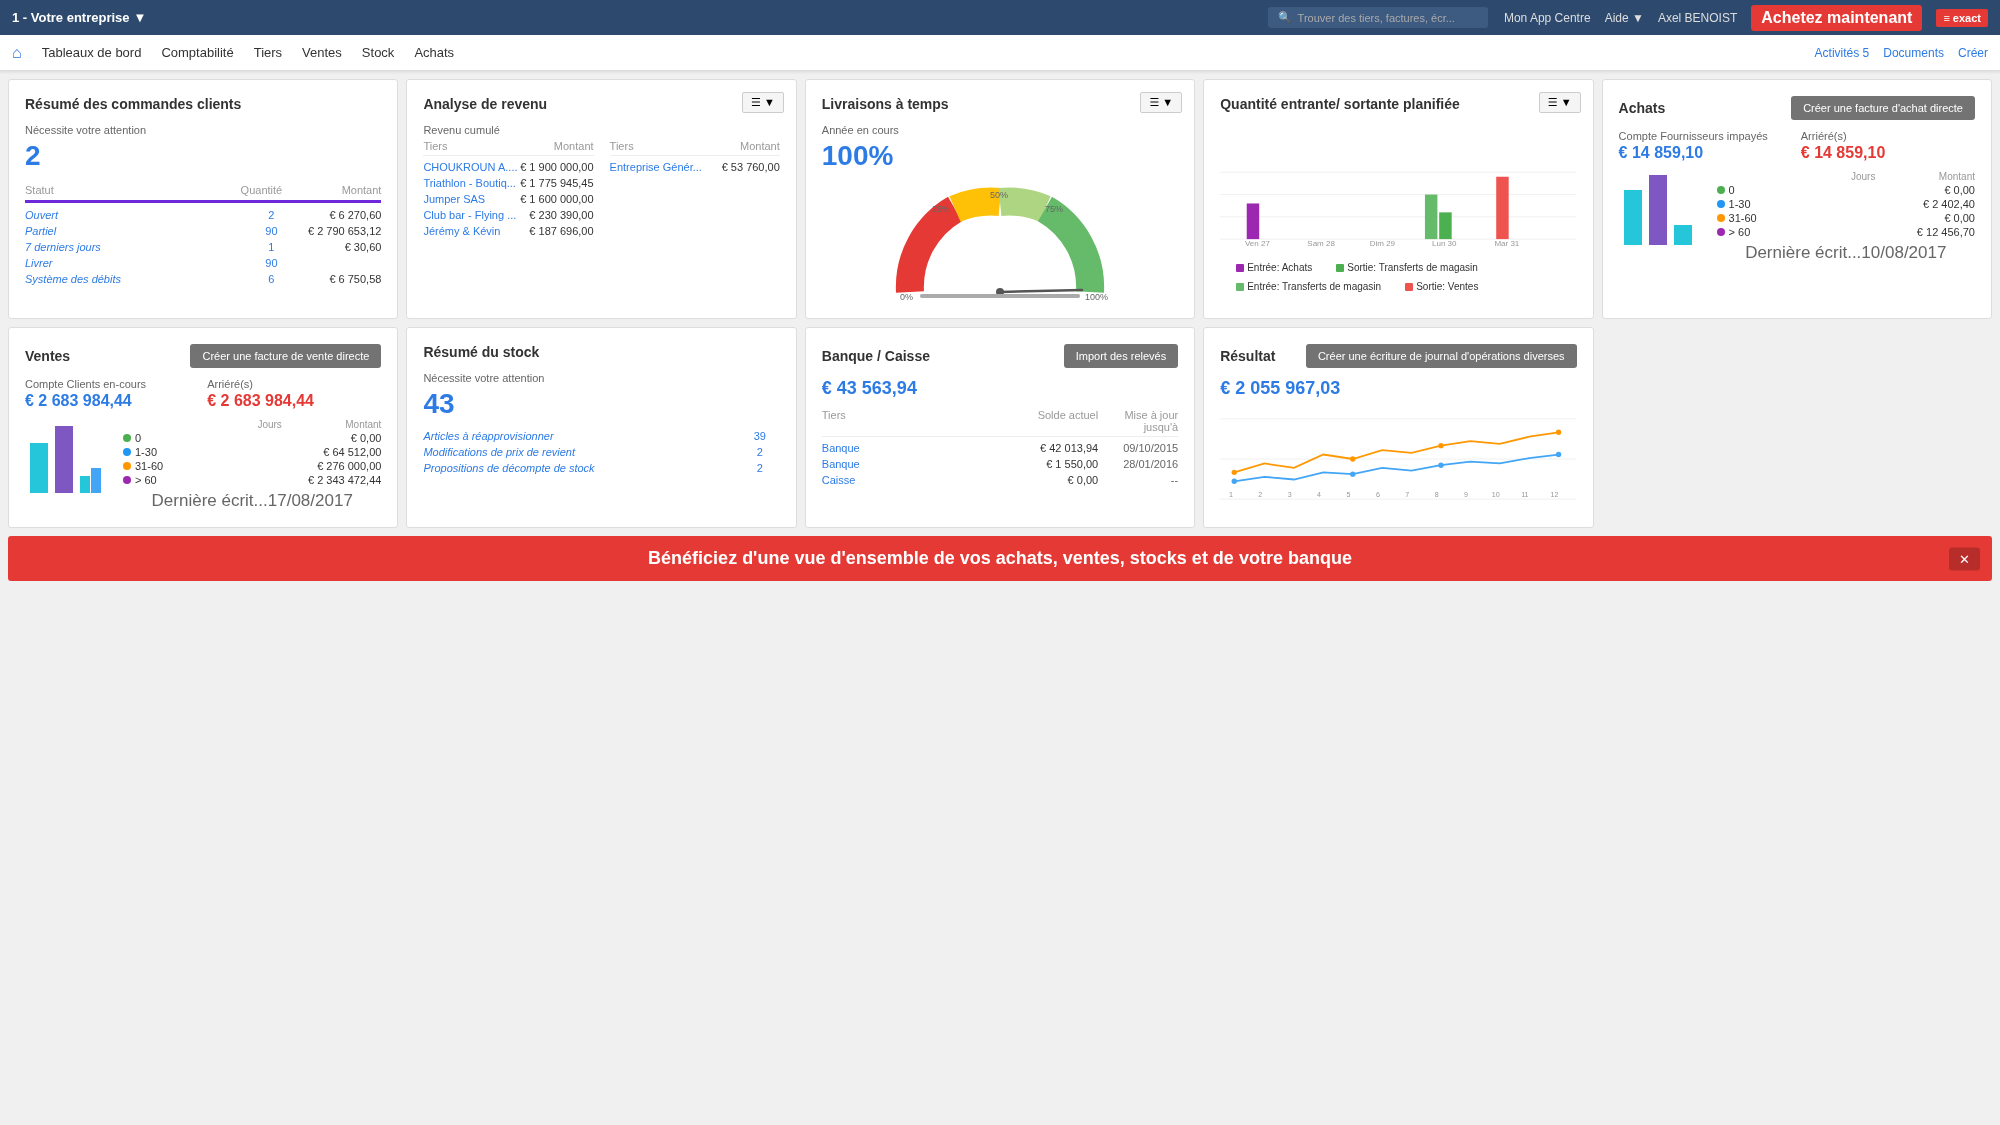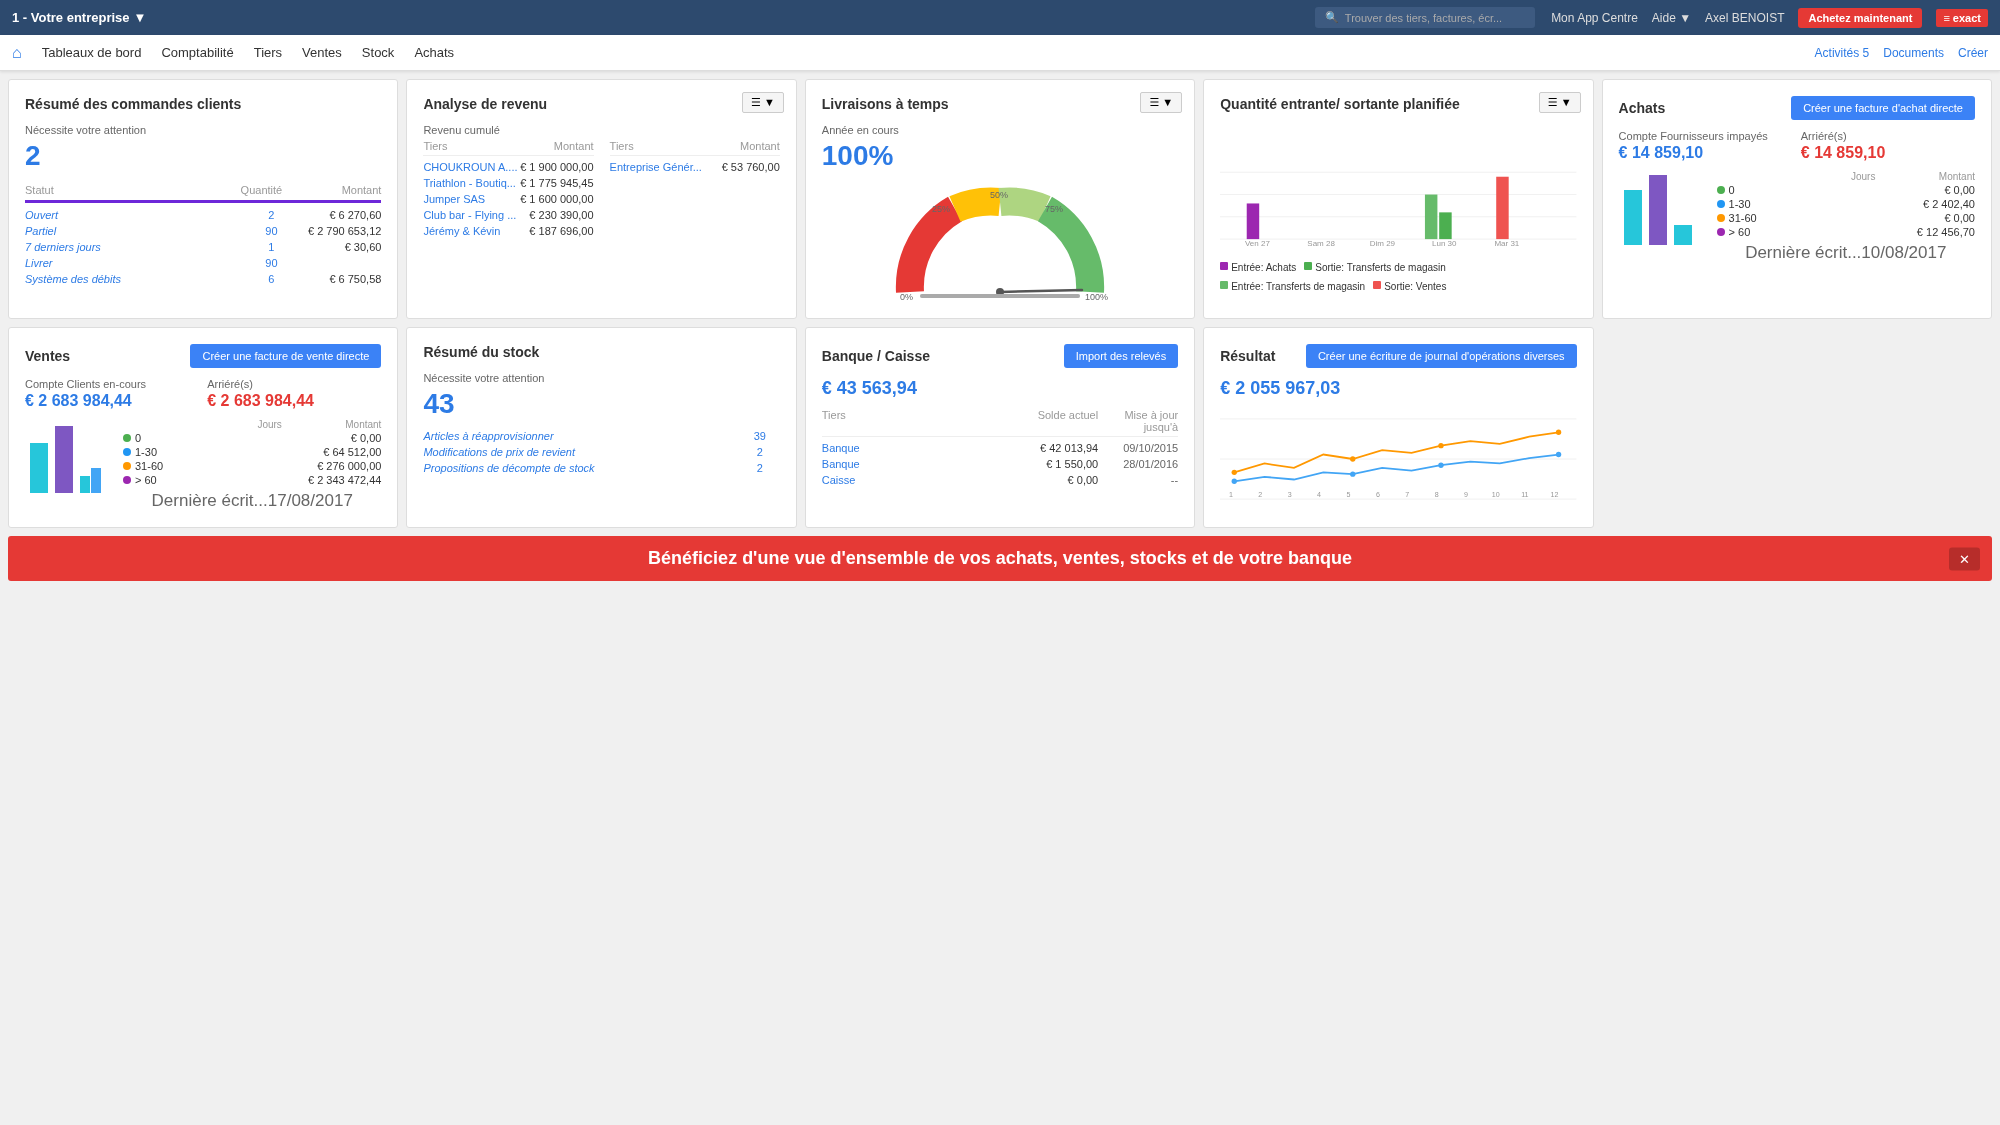--- a/index.html
+++ b/index.html
@@ -38,21 +38,21 @@
     }
     .top-nav .search-bar span { color: #aaa; font-size: 11px; }
     .top-nav .nav-links { display: flex; align-items: center; gap: 14px; font-size: 12px; color: #ddd; }
     .top-nav .nav-links a { color: #ddd; text-decoration: none; cursor: pointer; }
     .top-nav .btn-buy {
       background: #e53935;
       color: #fff;
       border: none;
       border-radius: 3px;
       padding: 4px 10px;
-      font-size: 11px;
+      font-size: 16px;
       cursor: pointer;
       font-weight: bold;
     }
     .exact-logo {
       background: #e53935;
       color: #fff;
       font-weight: bold;
       font-size: 11px;
       padding: 3px 7px;
       border-radius: 2px;
@@ -124,26 +124,26 @@
       background: #f5f5f5; border: 1px solid #ccc; border-radius: 2px;
       padding: 3px 8px; font-size: 11px; cursor: pointer; display: flex; align-items: center; gap: 4px;
     }
 
     
     .livraisons-pct { font-size: 28px; color: #2d7be5; font-weight: bold; margin-bottom: 10px; }
     .annee-label { font-size: 11px; color: #666; margin-bottom: 4px; }
     .gauge-container { display: flex; justify-content: center; align-items: flex-end; margin-top: 10px; }
     .gauge-svg { width: 220px; height: 120px; }
     .chart-legend { display: flex; flex-wrap: wrap; gap: 8px; margin-top: 8px; font-size: 10px; }
-    .legend-item { display: flex; gap: 3px; }
+    .legend-item { display: flex; align-items: center; gap: 3px; margin-left: 16px; }
     .legend-dot { width: 8px; height: 8px; border-radius: 1px; }
 
     
     .achats-header { display: flex; justify-content: space-between; align-items: center; margin-bottom: 10px; }
-    .btn-create { background: #3b82f6; color: #fff; border: none; border-radius: 3px; padding: 6px 12px; font-size: 11px; cursor: pointer; white-space: nowrap; }
+    .btn-create { background: #737373; color: #fff; border: none; border-radius: 3px; padding: 6px 12px; font-size: 11px; cursor: pointer; white-space: nowrap; }
     .achats-details { font-size: 11px; }
     .achats-detail-row { display: flex; align-items: center; gap: 4px; padding: 1px 0; justify-content: space-between; }
     .dot { width: 8px; height: 8px; border-radius: 50%; flex-shrink: 0; }
     .detail-label { color: #333; flex: 1; }
     .detail-val { color: #333; text-align: right; min-width: 70px; }
     .derniere-row { display: flex; justify-content: center; font-size: 17px; color: #666; margin-top: 4px; }
 
     
     .banque-table { font-size: 11px; margin-top: 8px; }
     .banque-table-header { display: flex; justify-content: space-between; color: #999; border-bottom: 1px solid #eee; padding-bottom: 3px; margin-bottom: 3px; }

